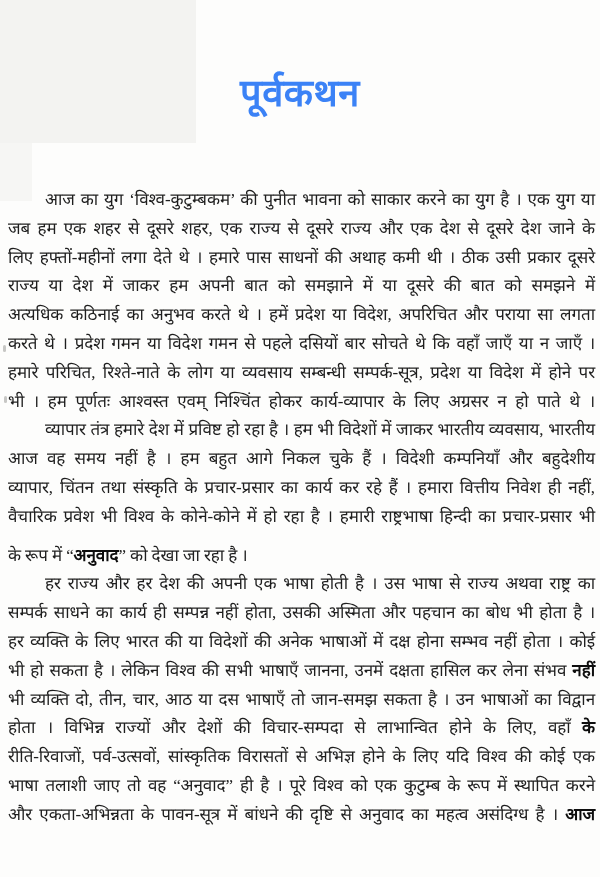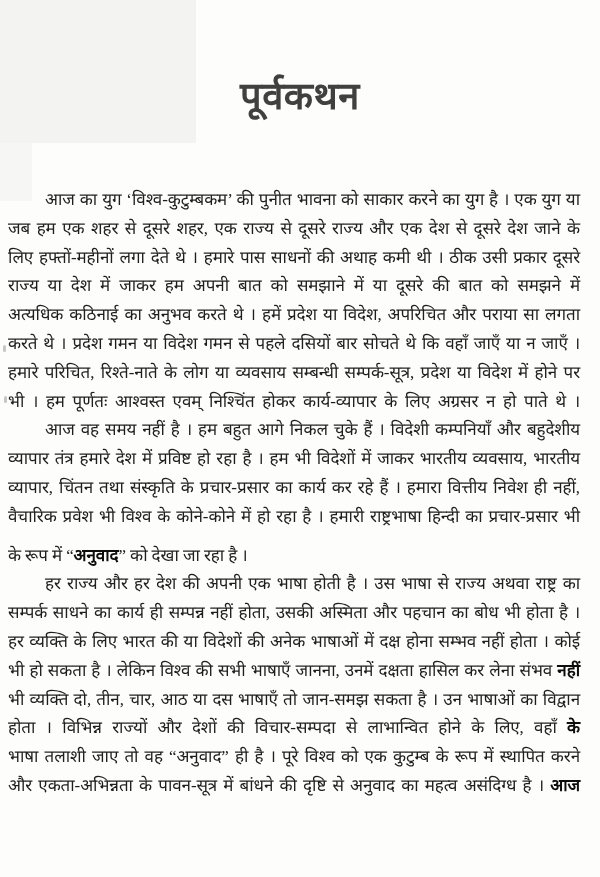--- a/index.html
+++ b/index.html
@@ -38,26 +38,27 @@
   .speck-2 { left: 4px; top: 396px; }
 
   .title {
     position: absolute;
     left: 0; right: 0; top: 74px;
     margin: 0;
     text-align: center;
     font-size: 38px;
     line-height: 44px;
     font-weight: 700;
-    color: #404040;
+    color: #3b82f6;
     letter-spacing: 0.5px;
+    font-family: Liberation Mono, monospace;
   }
   .body {
     position: absolute;
-    left: 8px; right: 20px; top: 186px;
+    left: 8px; right: 5px; top: 186px;
   }
   .para { margin: 0; padding: 0; }
   .line {
     display: block;
     font-size: 17px;
     line-height: 28.8px;
     text-align: justify;
     text-align-last: justify;
     letter-spacing: -0.1px;
     white-space: normal;
@@ -82,30 +83,31 @@
         <span class="line">आज का युग ‘विश्व-कुटुम्बकम’ की पुनीत भावना को साकार करने का युग है । एक युग या</span>
         <span class="line">जब हम एक शहर से दूसरे शहर, एक राज्य से दूसरे राज्य और एक देश से दूसरे देश जाने के</span>
         <span class="line">लिए हफ्तों-महीनों लगा देते थे । हमारे पास साधनों की अथाह कमी थी । ठीक उसी प्रकार दूसरे</span>
         <span class="line">राज्य या देश में जाकर हम अपनी बात को समझाने में या दूसरे की बात को समझने में</span>
         <span class="line">अत्यधिक कठिनाई का अनुभव करते थे । हमें प्रदेश या विदेश, अपरिचित और पराया सा लगता</span>
         <span class="line">करते थे । प्रदेश गमन या विदेश गमन से पहले दसियों बार सोचते थे कि वहाँ जाएँ या न जाएँ ।</span>
         <span class="line">हमारे परिचित, रिश्ते-नाते के लोग या व्यवसाय सम्बन्धी सम्पर्क-सूत्र, प्रदेश या विदेश में होने पर</span>
         <span class="line">भी । हम पूर्णतः आश्वस्त एवम् निश्चिंत होकर कार्य-व्यापार के लिए अग्रसर न हो पाते थे ।</span>
       </p>
       <p class="para">
+        <span class="line">व्यापार तंत्र हमारे देश में प्रविष्ट हो रहा है । हम भी विदेशों में जाकर भारतीय व्यवसाय, भारतीय</span>
         <span class="line">आज वह समय नहीं है । हम बहुत आगे निकल चुके हैं । विदेशी कम्पनियाँ और बहुदेशीय</span>
-        <span class="line">व्यापार तंत्र हमारे देश में प्रविष्ट हो रहा है । हम भी विदेशों में जाकर भारतीय व्यवसाय, भारतीय</span>
         <span class="line">व्यापार, चिंतन तथा संस्कृति के प्रचार-प्रसार का कार्य कर रहे हैं । हमारा वित्तीय निवेश ही नहीं,</span>
         <span class="line">वैचारिक प्रवेश भी विश्व के कोने-कोने में हो रहा है । हमारी राष्ट्रभाषा हिन्दी का प्रचार-प्रसार भी</span>
         <span class="line short-last">के रूप में “<b>अनुवाद</b>” को देखा जा रहा है ।</span>
       </p>
       <p class="para">
         <span class="line">हर राज्य और हर देश की अपनी एक भाषा होती है । उस भाषा से राज्य अथवा राष्ट्र का</span>
         <span class="line">सम्पर्क साधने का कार्य ही सम्पन्न नहीं होता, उसकी अस्मिता और पहचान का बोध भी होता है ।</span>
         <span class="line">हर व्यक्ति के लिए भारत की या विदेशों की अनेक भाषाओं में दक्ष होना सम्भव नहीं होता । कोई</span>
         <span class="line">भी हो सकता है । लेकिन विश्व की सभी भाषाएँ जानना, उनमें दक्षता हासिल कर लेना संभव <b>नहीं</b></span>
         <span class="line">भी व्यक्ति दो, तीन, चार, आठ या दस भाषाएँ तो जान-समझ सकता है । उन भाषाओं का विद्वान</span>
         <span class="line">होता । विभिन्न राज्यों और देशों की विचार-सम्पदा से लाभान्वित होने के लिए, वहाँ <b>के</b></span>
+        <span class="line">रीति-रिवाजों, पर्व-उत्सवों, सांस्कृतिक विरासतों से अभिज्ञ होने के लिए यदि विश्व की कोई एक</span>
         <span class="line">भाषा तलाशी जाए तो वह “अनुवाद” ही है । पूरे विश्व को एक कुटुम्ब के रूप में स्थापित करने</span>
         <span class="line">और एकता-अभिन्नता के पावन-सूत्र में बांधने की दृष्टि से अनुवाद का महत्व असंदिग्ध है । <b>आज</b></span>
       </p>
     </div>
 </div>
 
 </body></html>

